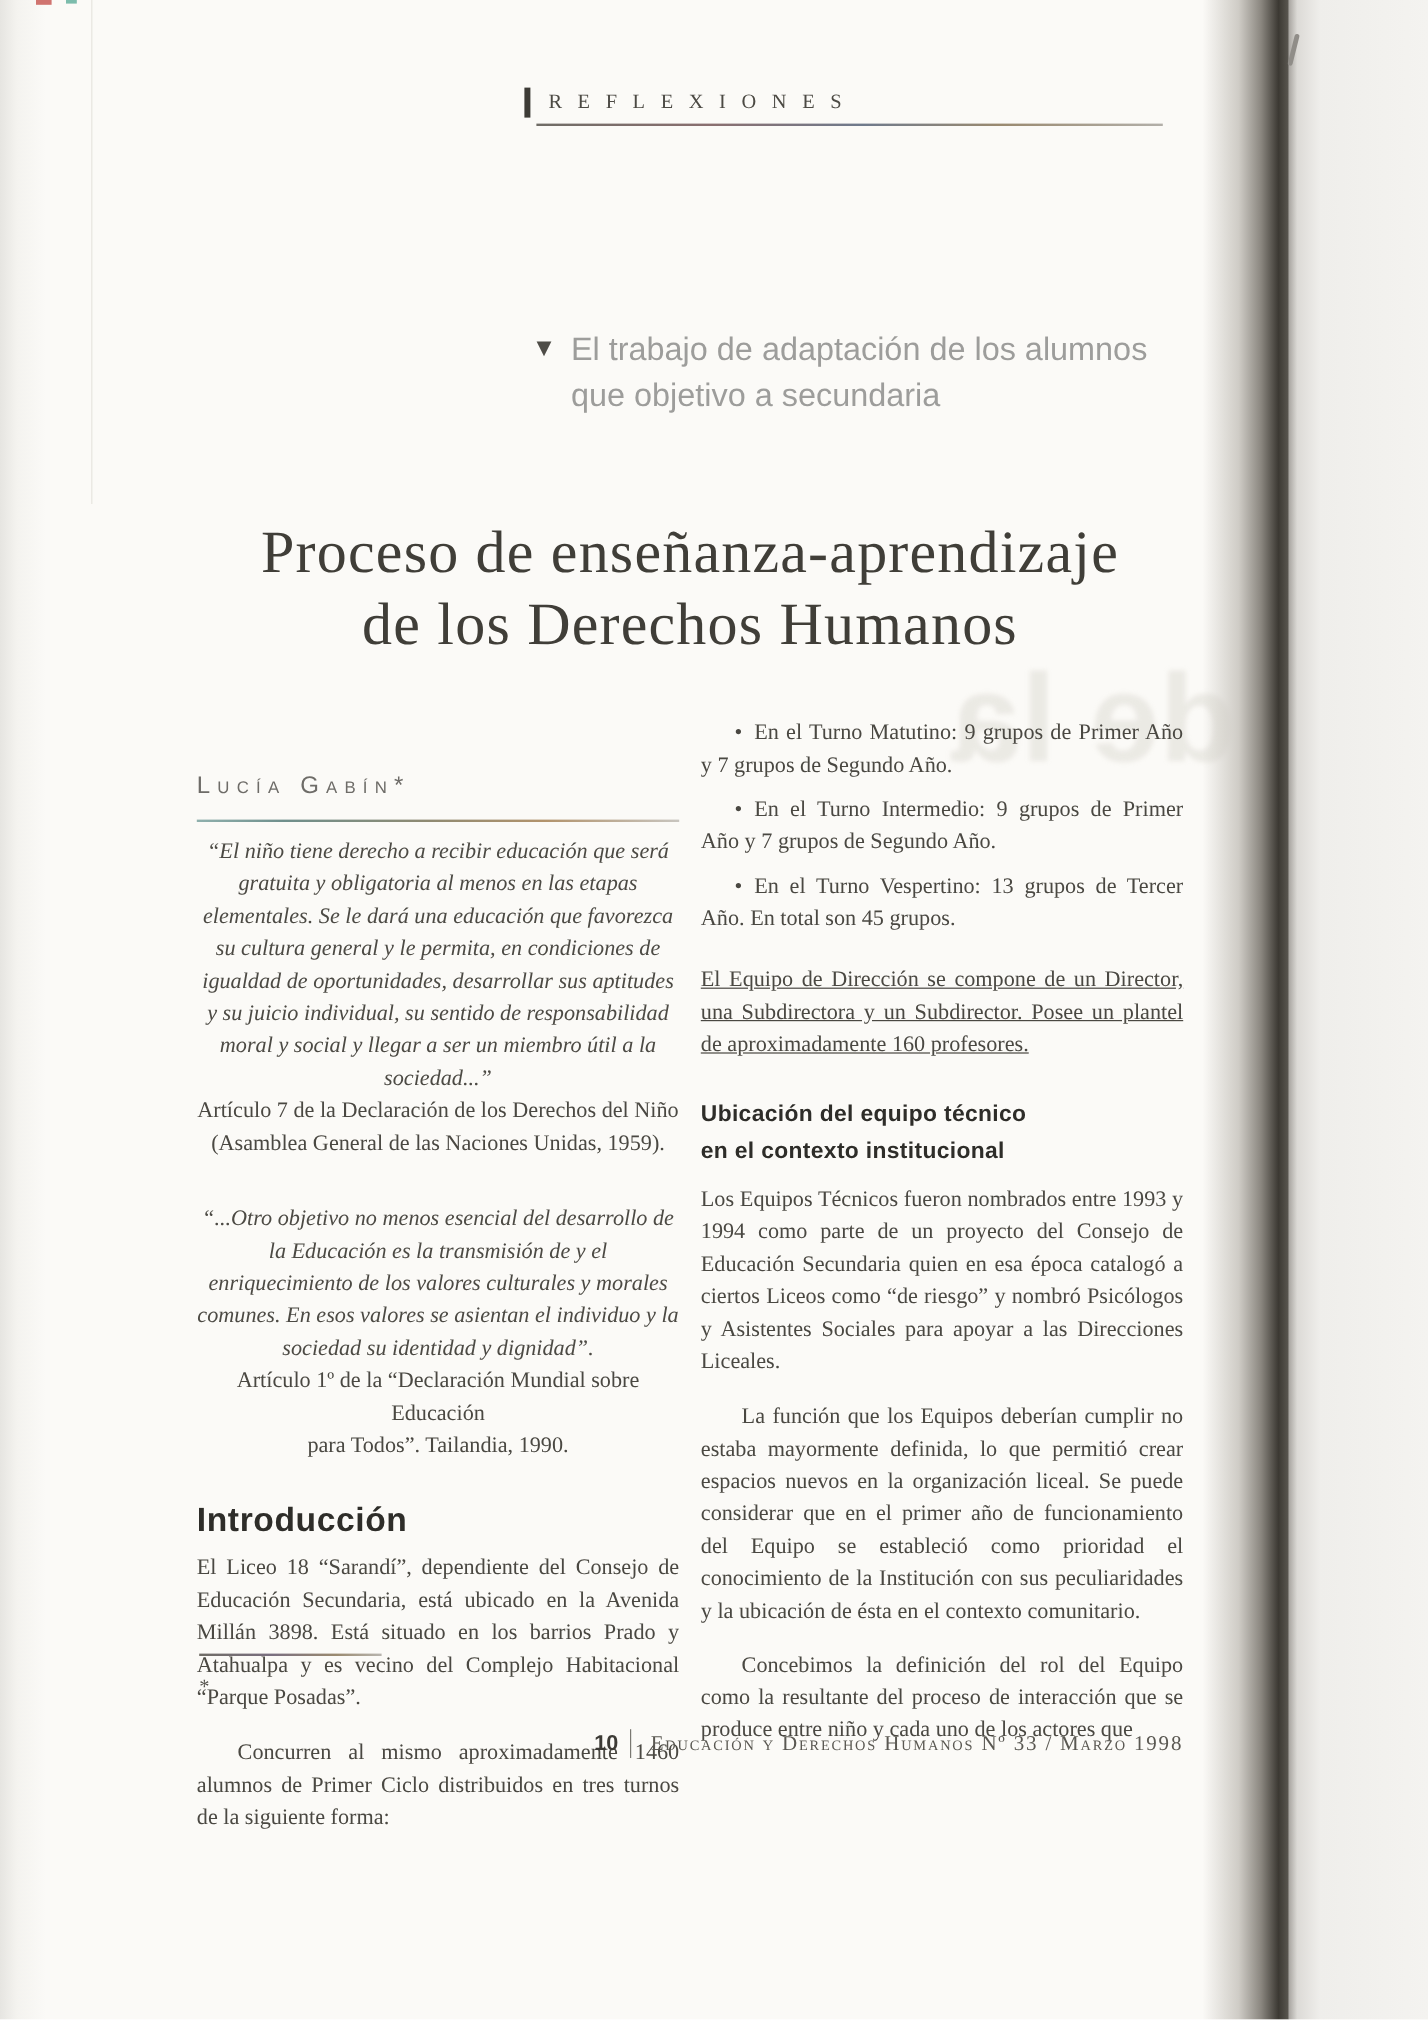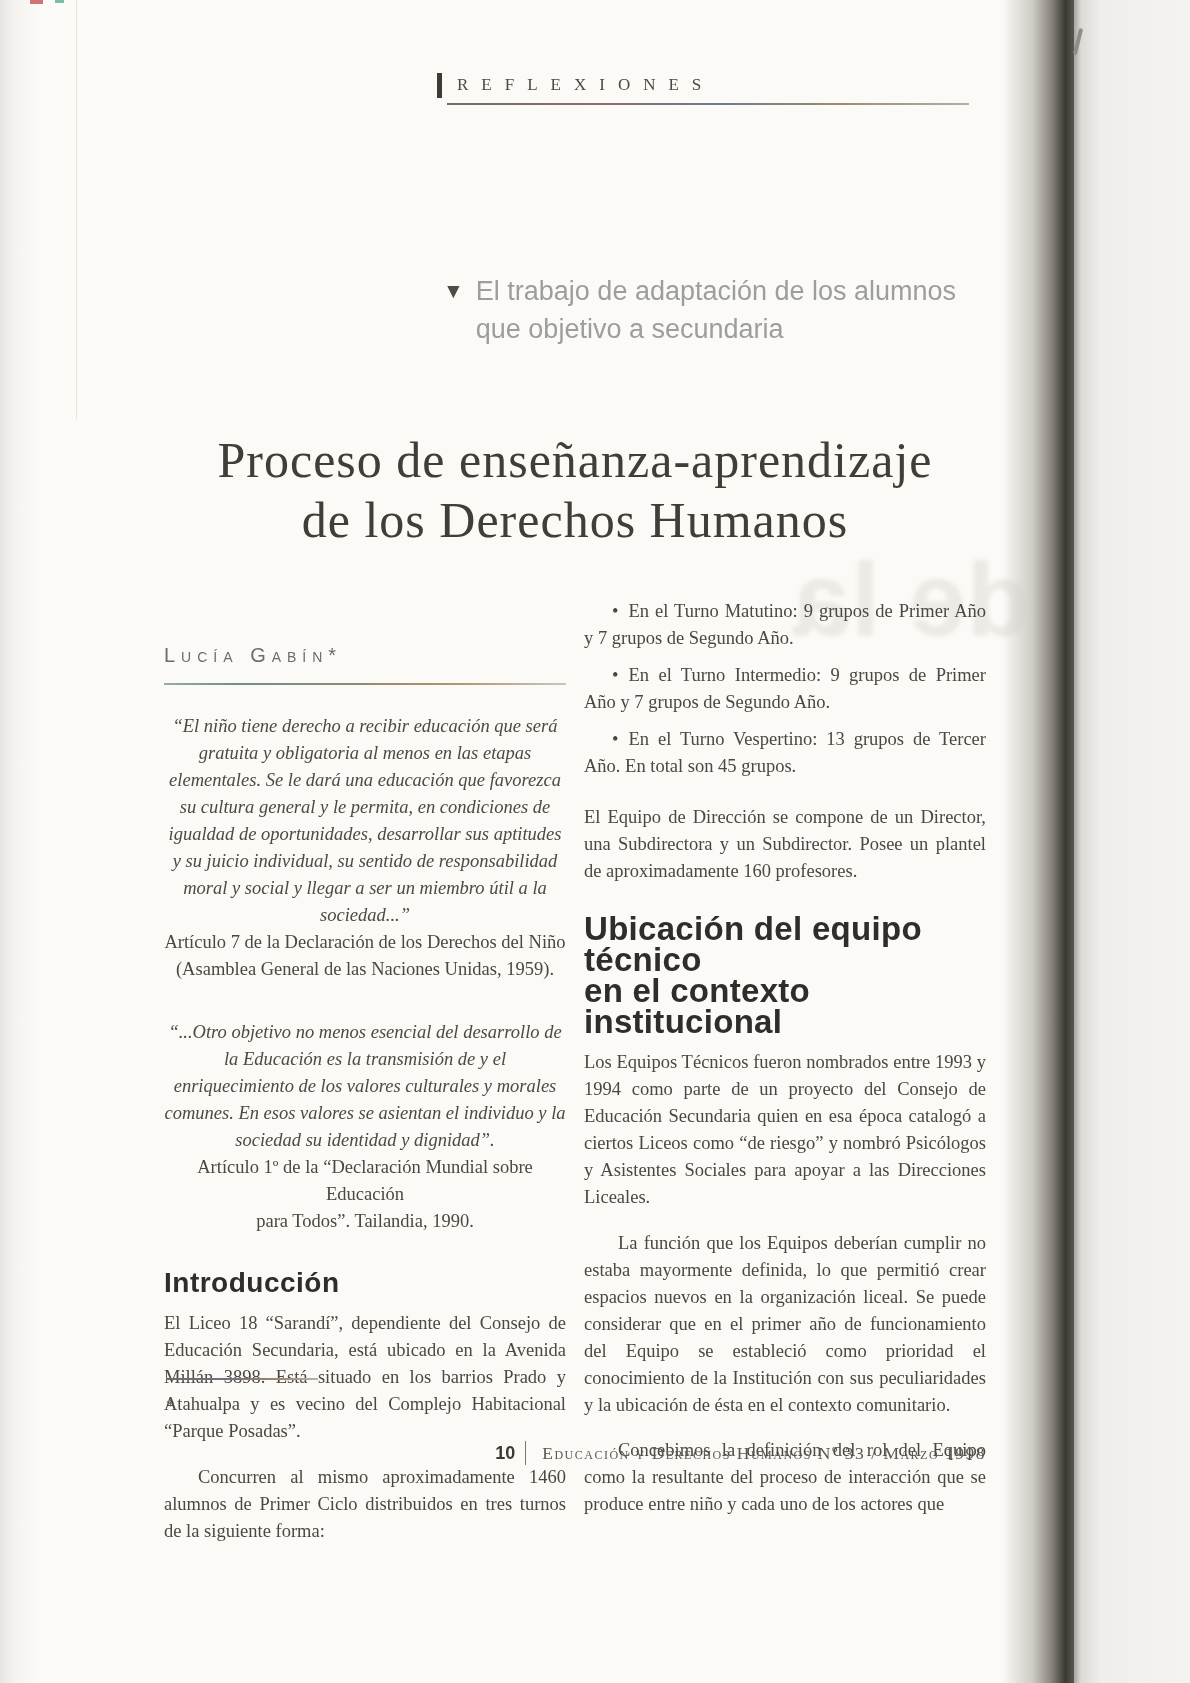--- a/index.html
+++ b/index.html
@@ -65,39 +65,39 @@
   .col{width:402px;color:#4a4842;font-size:18.5px;line-height:27px;}
   .col-left{padding-top:44px;}
   .byline{
     font-family:"Liberation Sans", sans-serif;font-variant:small-caps;
     font-size:20px;letter-spacing:6px;color:#6e6c68;
   }
   .byline-rule{
     margin-top:14px;height:2px;width:100%;
     background:linear-gradient(90deg,#8fb0ad,#6f8f8c 18%,#8f8a72 48%,#b2936c 72%,#c8c5bf 100%);
   }
-  .quote{font-style:italic;text-align:center;margin-top:28px;color:#4c4a44;}
+  .quote{font-style:italic;text-align:center;margin-top:12px;color:#4c4a44;}
   .quote-attr{text-align:center;font-style:normal;color:#4a4842;}
   .quote2{margin-top:36px;}
   .h-intro{
     font-family:"Liberation Sans", sans-serif;font-weight:bold;
     font-size:28px;color:#2e2d29;margin-top:34px;letter-spacing:.5px;
   }
   .h-sub{
     font-family:"Liberation Sans", sans-serif;font-weight:bold;font-style:italic;
     font-size:21.5px;color:#3a3935;margin-top:22px;letter-spacing:.5px;
   }
   .para{text-align:justify;margin-top:14px;}
   .indent{text-indent:34px;margin-top:0;}
   .bullet{text-align:justify;text-indent:28px;margin:0 0 10px 0;}
   .b-dot{margin-right:10px;color:#4a4842;}
-  .r-para1{margin-top:24px;}
+  .r-para1{margin-top:24px;text-decoration:underline;}
   .r-heading{
     font-family:"Liberation Sans", sans-serif;font-weight:bold;
-    font-size:33px;line-height:31px;color:#2e2d29;margin-top:28px;letter-spacing:.3px;
+    font-size:19px;line-height:31px;color:#2e2d29;margin-top:28px;letter-spacing:.3px;
   }
   .r-para2{margin-top:12px;}
   
   .footnote-rule{
     position:absolute;left:166px;top:1378px;width:152px;height:2px;
     background:linear-gradient(90deg,#6f6c66,#7a6f80 40%,#9a8a70 75%,#b8b5af 100%);
   }
   .footnote{
     position:absolute;left:166px;top:1396px;width:810px;
     font-size:17px;color:#55534d;display:flex;

